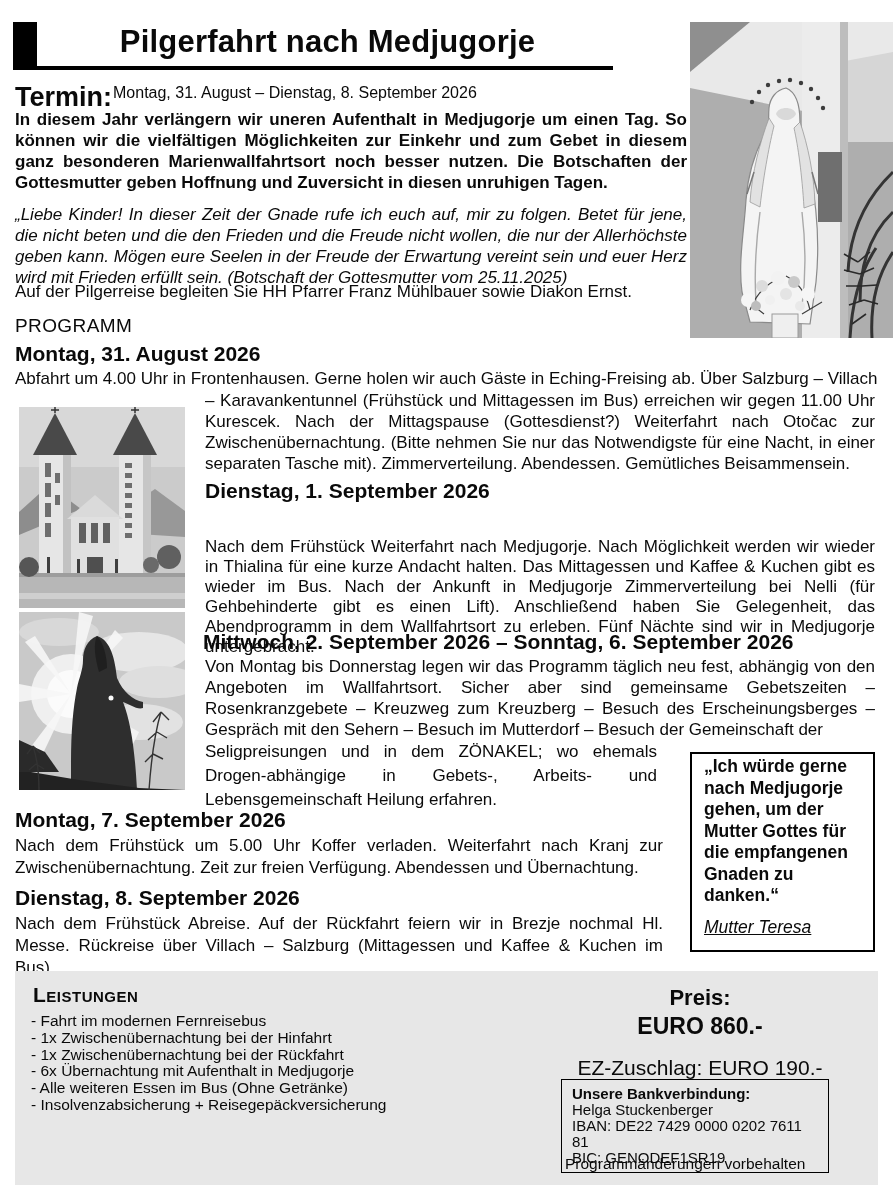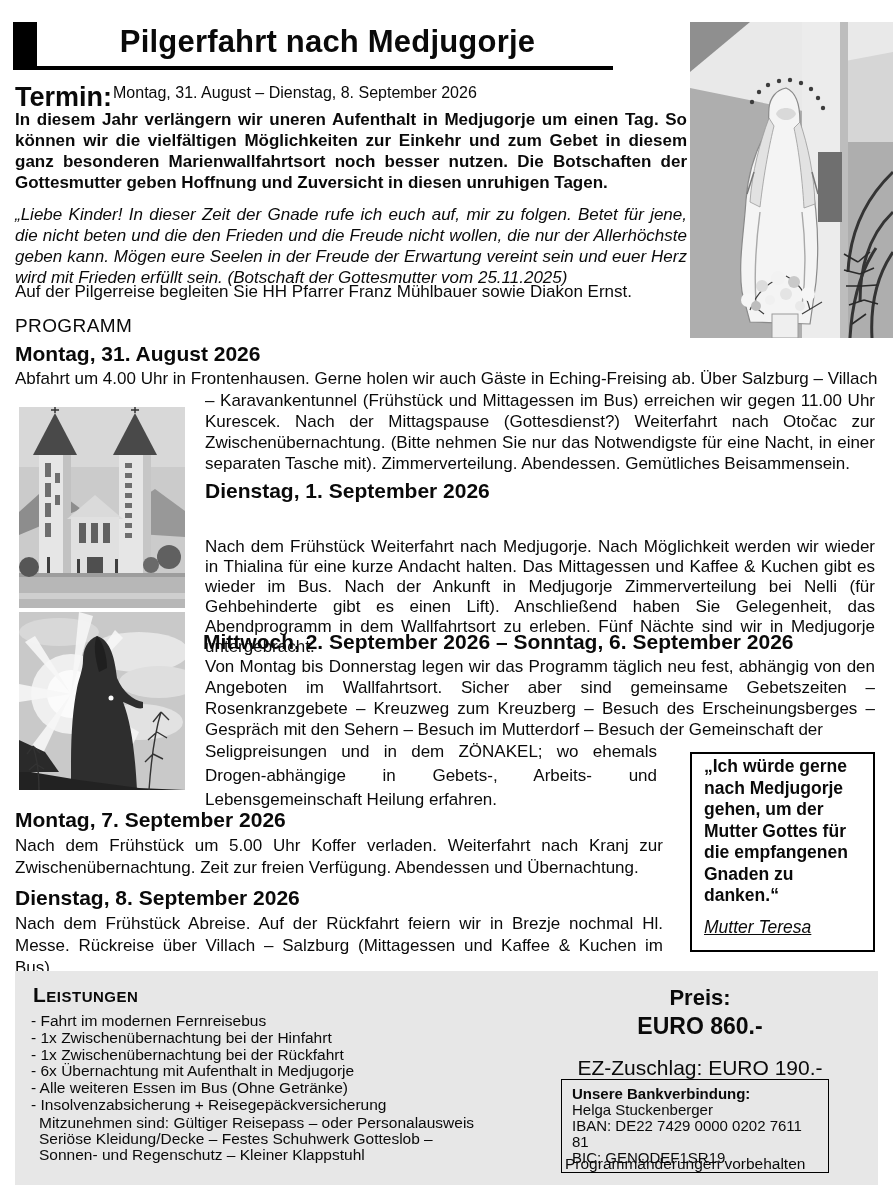--- a/index.html
+++ b/index.html
@@ -253,25 +253,20 @@
   <div class="inner">
     <div class="leist">Leistungen</div>
     <div class="leist-list">
       <div>- Fahrt im modernen Fernreisebus</div>
       <div>- 1x Zwischenübernachtung bei der Hinfahrt</div>
       <div>- 1x Zwischenübernachtung bei der Rückfahrt</div>
       <div>- 6x Übernachtung mit Aufenthalt in Medjugorje</div>
       <div>- Alle weiteren Essen im Bus (Ohne Getränke)</div>
       <div>- Insolvenzabsicherung + Reisegepäckversicherung</div>
     </div>
-    <div class="mitz">
-      <div>Mitzunehmen sind: Gültiger Reisepass – oder Personalausweis</div>
-      <div>Seriöse Kleidung/Decke – Festes Schuhwerk Gotteslob –</div>
-      <div>Sonnen- und Regenschutz – Kleiner Klappstuhl</div>
-    </div>
     <div class="price-col">
       <div class="price-label">Preis:</div>
       <div class="price-value">EURO 860.-</div>
       <div class="ez">EZ-Zuschlag: EURO 190.-</div>
     </div>
     <div class="bank-box">
       <div class="bank-title">Unsere Bankverbindung:</div>
       <div class="bank-line">Helga Stuckenberger</div>
       <div class="bank-line">IBAN: DE22 7429 0000 0202 7611 81</div>
       <div class="bank-line">BIC: GENODEF1SR19</div>

